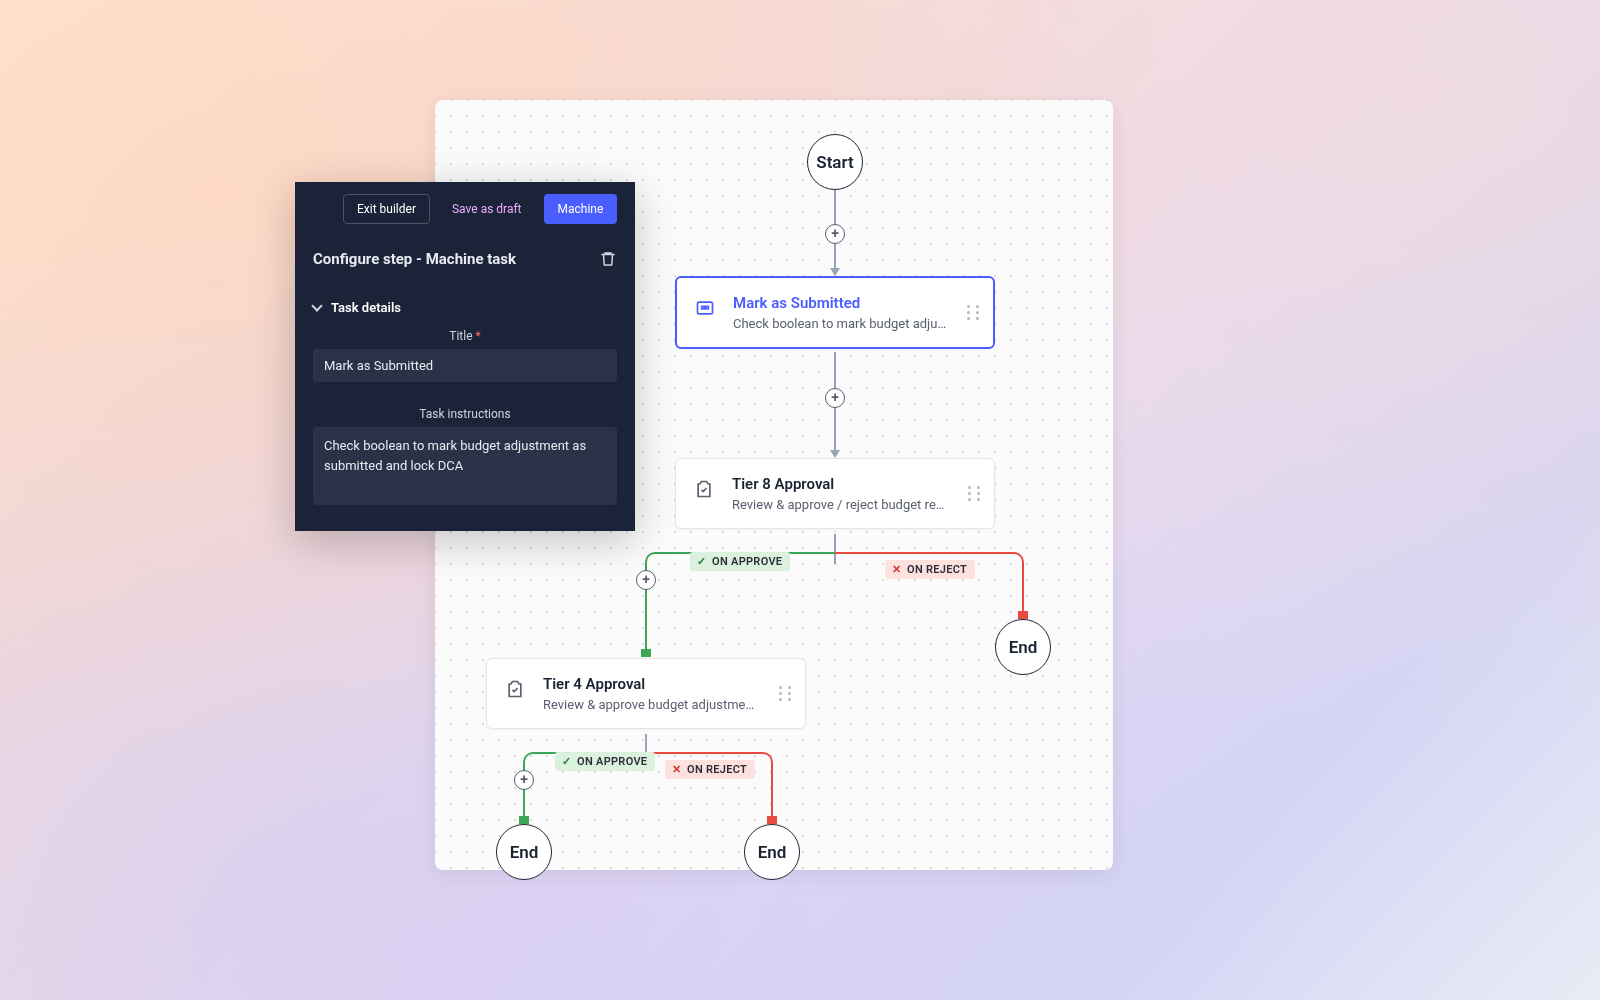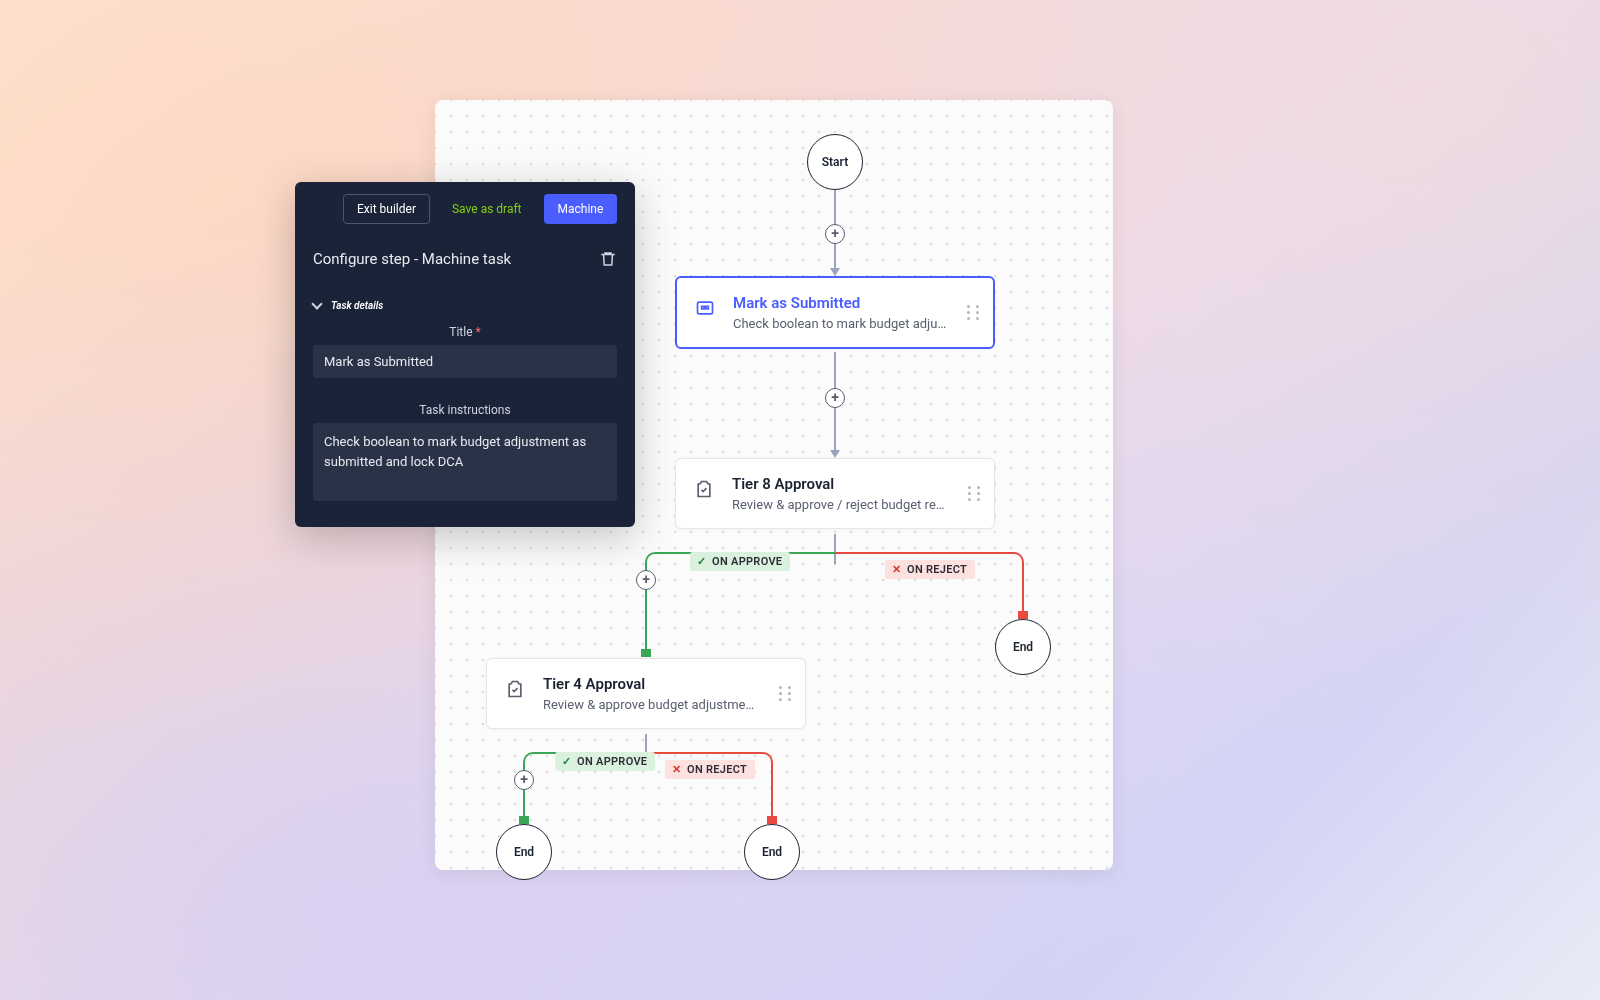--- a/index.html
+++ b/index.html
@@ -17,21 +17,21 @@
     .canvas {
       position:absolute; left:435px; top:100px; width:678px; height:770px;
       background:#fbfbfc; border-radius:8px; box-shadow:0 4px 20px rgba(0,0,0,.08);
       background-image:radial-gradient(circle,#d8d8de 1px,transparent 1px);
       background-size:16px 16px; background-position:8px 8px;
     }
     .flow { position:absolute; inset:0; }
     .terminal {
       position:absolute; width:56px; height:56px; border:1.5px solid #1a2332; border-radius:50%;
       background:#fff; display:flex; align-items:center; justify-content:center;
-      font-size:12px; font-weight:600; color:#1a2332;
+      font-size:17px; font-weight:600; color:#1a2332;
     }
     .conn { position:absolute; background:#9ca3b8; }
     .conn.v { width:2px; }
     .conn.h { height:2px; }
     .arrow { position:absolute; width:0; height:0; border-left:5px solid transparent; border-right:5px solid transparent; border-top:8px solid #9ca3b8; }
     .arrow.green { border-top-color:#3aa757; }
     .arrow.red { border-top-color:#e84a3f; }
     .plus-circle {
       position:absolute; width:20px; height:20px; border:1.5px solid #5a5a6e; border-radius:50%;
       background:#fff; display:flex; align-items:center; justify-content:center;
@@ -59,31 +59,31 @@
     }
     .branch-label.approve { background:#daf1de; }
     .branch-label.reject { background:#fce1df;margin-top:8px; }
     .branch-label::before { position:absolute; left:7px; top:3px; font-size:11px; font-weight:700; }
     .branch-label.approve::before { content:"✓"; color:#27803a; }
     .branch-label.reject::before { content:"✕"; color:#d73a2e; }
 
     
     .panel {
       position:absolute; left:295px; top:182px; width:340px; background:#1a2337; color:#fff;
-      border-radius:6px; box-shadow:0 10px 40px rgba(0,0,0,.22); padding-bottom:22px;
+      border-radius:0; box-shadow:0 10px 40px rgba(0,0,0,.22); padding-bottom:22px;
     }
     .panel-actions { display:flex; gap:8px; padding:12px 14px 0 48px; }
     .btn { font-size:12px; padding:7px 13px; border-radius:4px; cursor:pointer; border:1px solid transparent; background:transparent; color:#fff; }
     .btn.outline { border-color:#4a5568; }
-    .btn.ghost { color:#84cc16; }
+    .btn.ghost { color:#f0abfc; }
     .btn.primary { background:#4a5dff; }
     .panel-header { display:flex; justify-content:space-between; align-items:center; padding:26px 18px 8px; }
-    .panel-title { font-size:15px; color:#e8eaf0; }
+    .panel-title { font-size:15px; color:#e8eaf0;font-weight:bold; }
     .trash-icon { width:18px; height:18px; cursor:pointer; }
-    .section-head { display:flex; align-items:center; gap:10px; padding:24px 18px 8px; font-size:10px; font-weight:600;font-style:italic; }
+    .section-head { display:flex; align-items:center; gap:10px; padding:24px 18px 8px; font-size:13px; font-weight:600; }
     .chevron { display:inline-block; width:8px; height:8px; border-bottom:2px solid #cfd3e0; border-right:2px solid #cfd3e0; transform:rotate(45deg); position:relative; top:-2px; }
     .field { padding:6px 18px 0; }
     .field-label { font-size:12px; color:#cfd3e0; margin-bottom:6px;text-align:center; }
     .field-label .req { color:#ff6b6b; }
     .input, .textarea {
       width:100%; background:#293247; border:none; border-radius:3px; color:#e8eaf0;
       font-size:13px; padding:9px 11px; font-family:inherit;
     }
     .textarea { resize:none; height:78px; line-height:1.5; }
     svg { display:block; }

